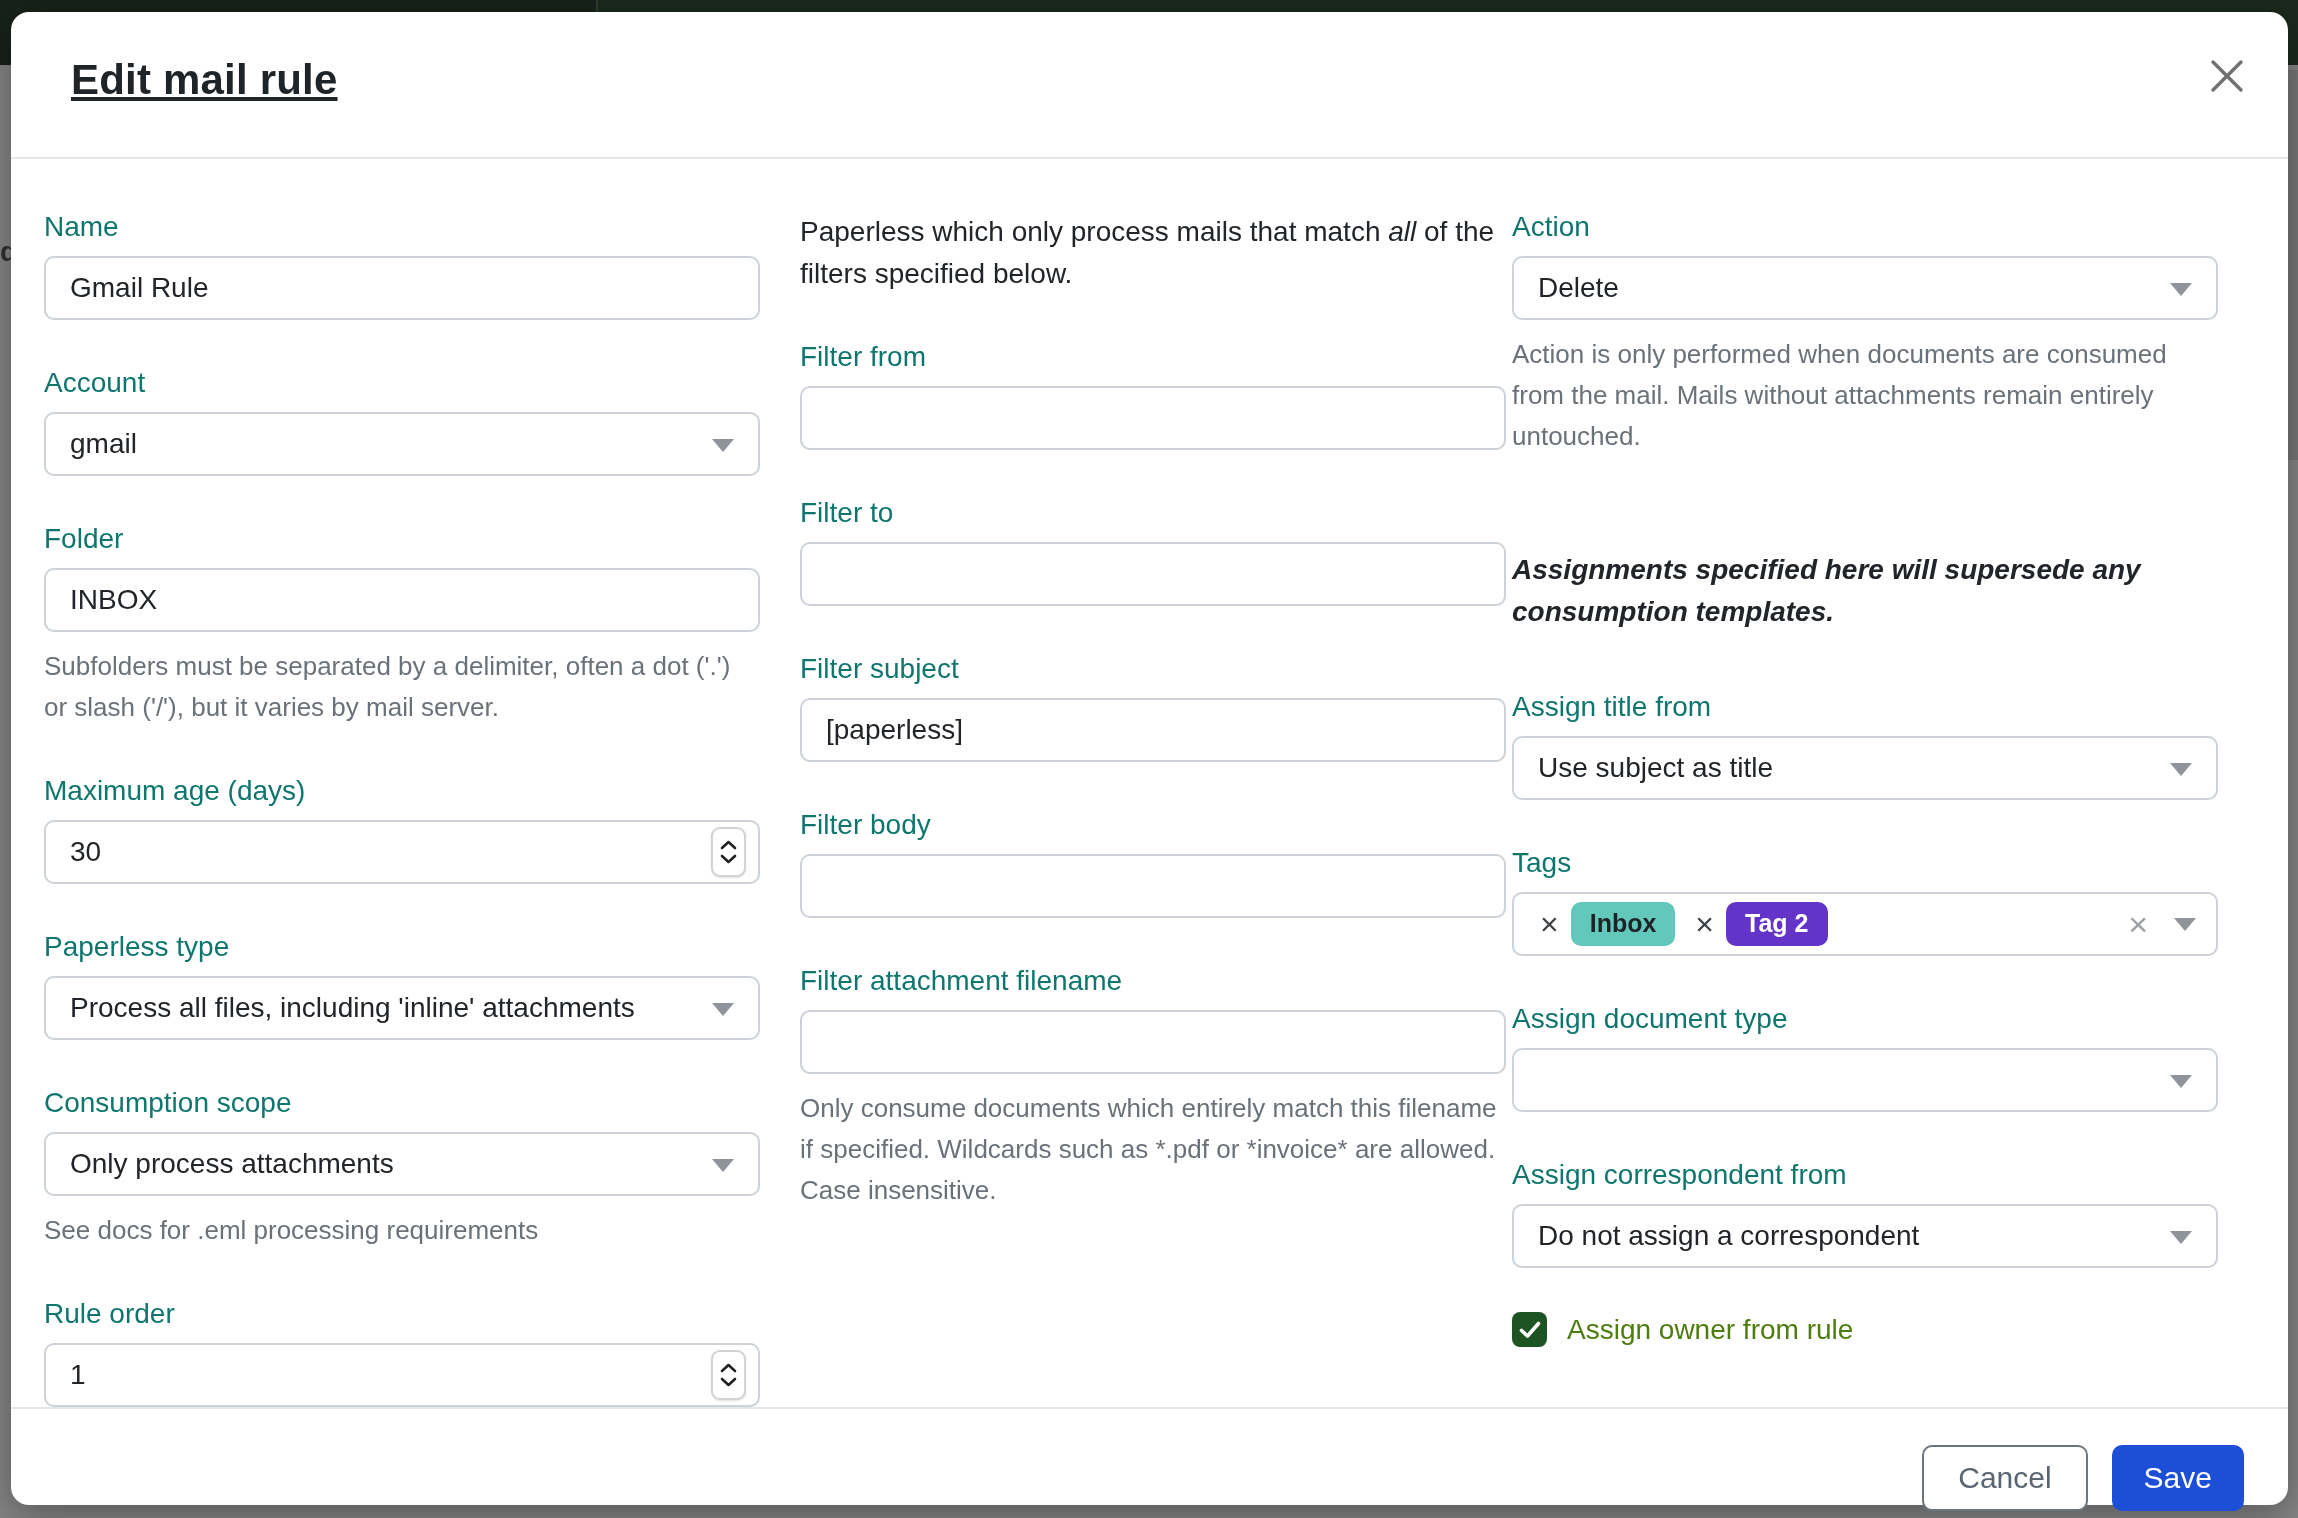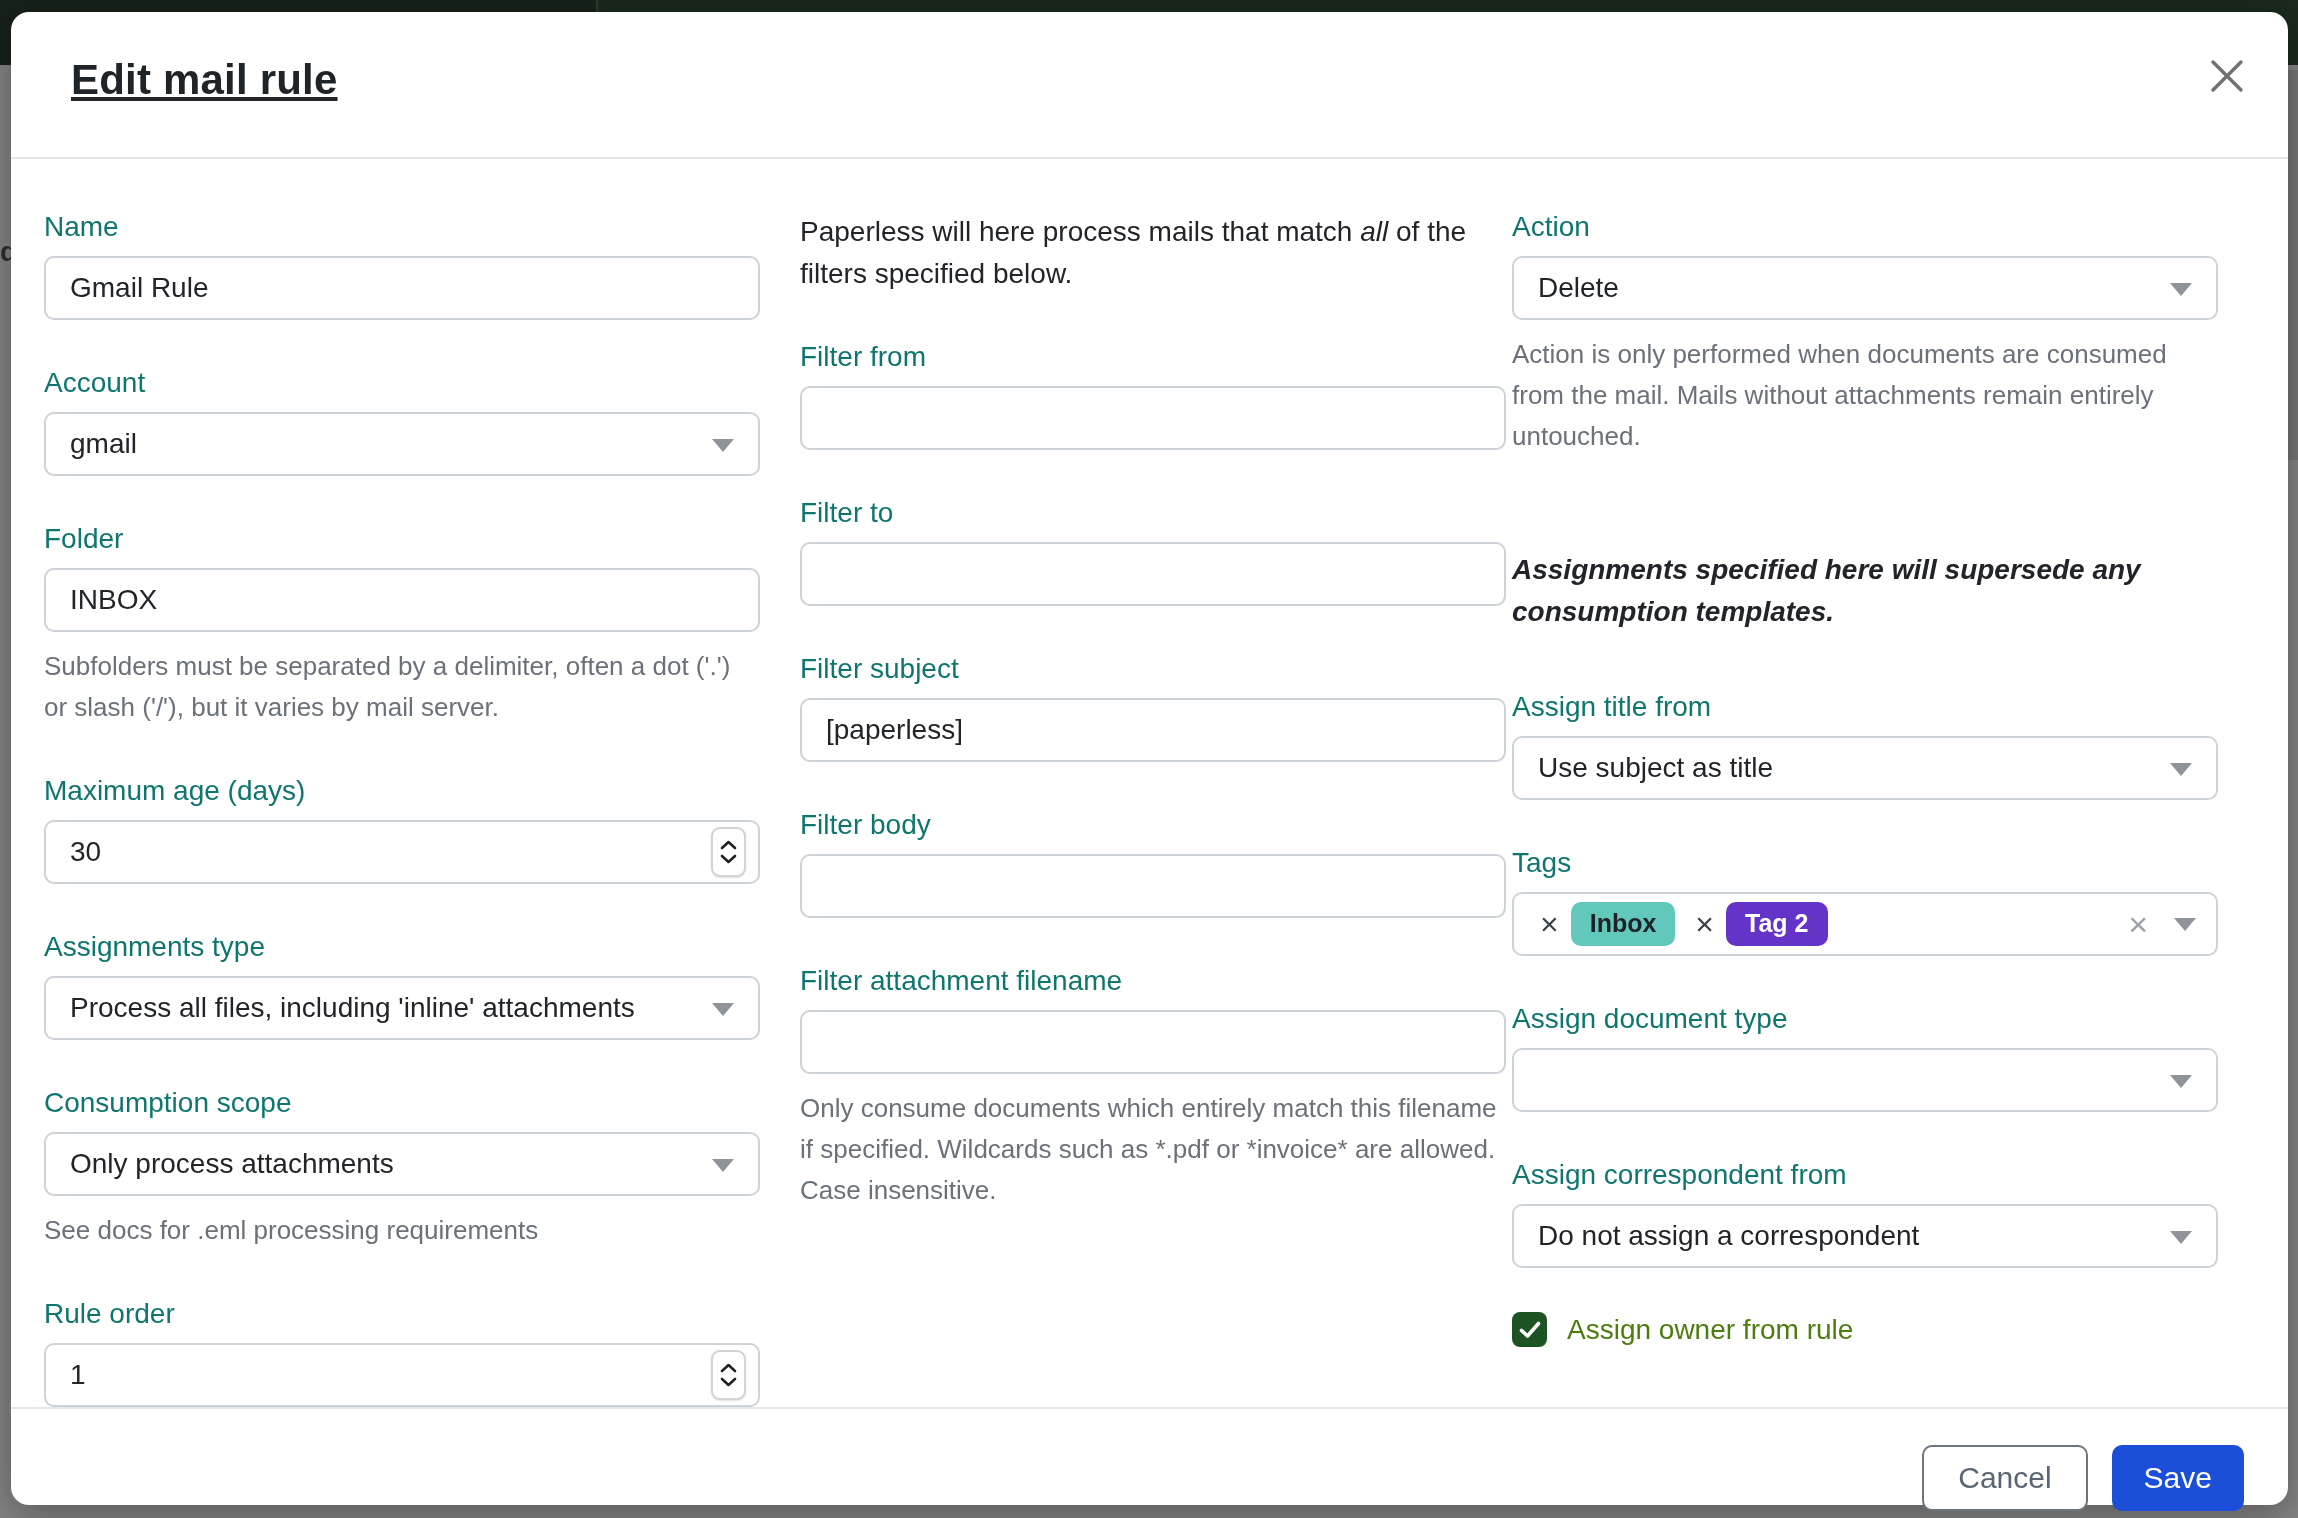--- a/index.html
+++ b/index.html
@@ -123,21 +123,21 @@
                   <path d="M2 8 L8.5 2 L15 8" stroke="#222" stroke-width="2.6" fill="none" stroke-linecap="round" stroke-linejoin="round"></path>
                 </svg>
               <svg width="17" height="10" viewBox="0 0 17 10">
                   <path d="M2 2 L8.5 8 L15 2" stroke="#222" stroke-width="2.6" fill="none" stroke-linecap="round" stroke-linejoin="round"></path>
                 </svg>
             </span>
           </div>
         </div>
 
         <div class="field">
-          <span class="flabel">Assignments type</span>
+          <span class="flabel">Paperless type</span>
           <div class="control select">
             <span>Process all files, including 'inline' attachments</span>
             <span class="caret"></span>
           </div>
         </div>
 
         <div class="field">
           <span class="flabel">Consumption scope</span>
           <div class="control select">
             <span>Only process attachments</span>
@@ -159,21 +159,21 @@
                 </svg>
             </span>
           </div>
         </div>
 
       </div>
 
       <div class="col col-mid">
 
         <div class="intro">
-          <span>Paperless will here process mails that match </span><i>all</i><span> of the filters specified below.</span>
+          <span>Paperless which only process mails that match </span><i>all</i><span> of the filters specified below.</span>
         </div>
 
         <div class="field">
           <span class="flabel">Filter from</span>
           <input class="control" style="">
         </div>
 
         <div class="field">
           <span class="flabel">Filter to</span>
           <input class="control" style="">

